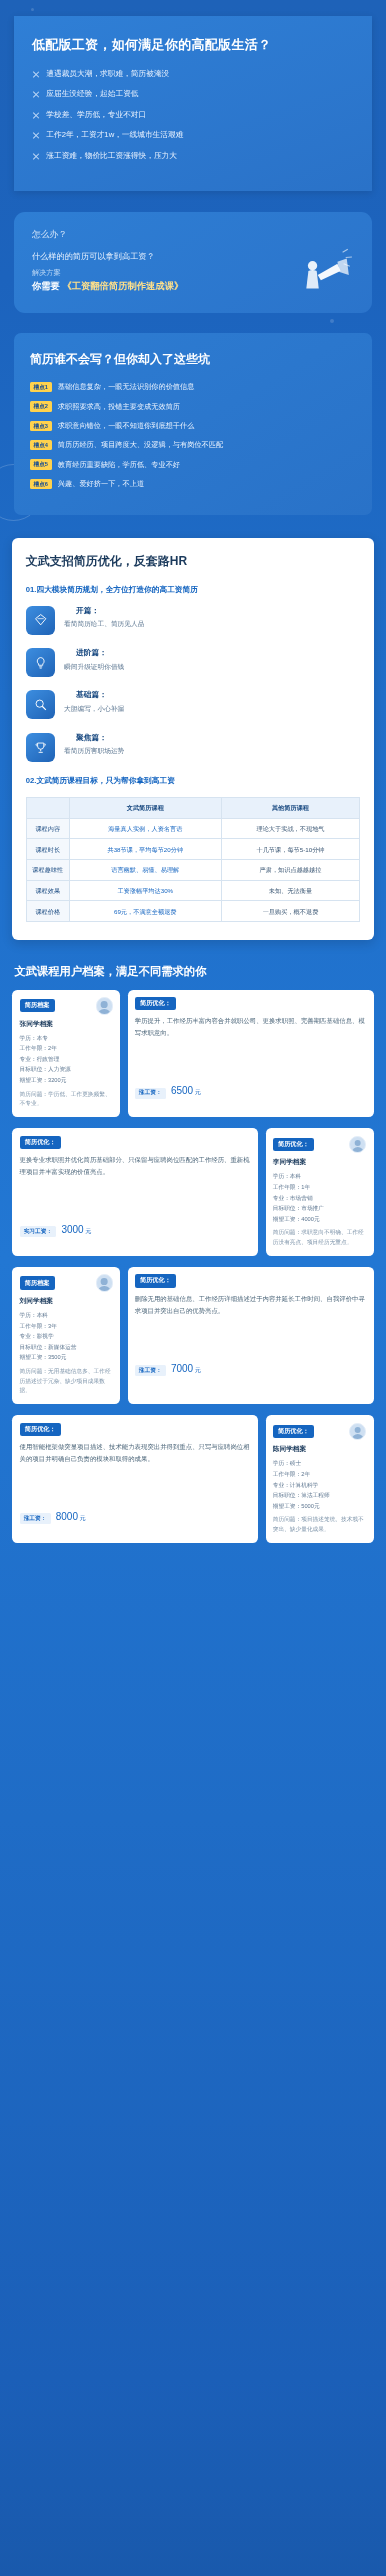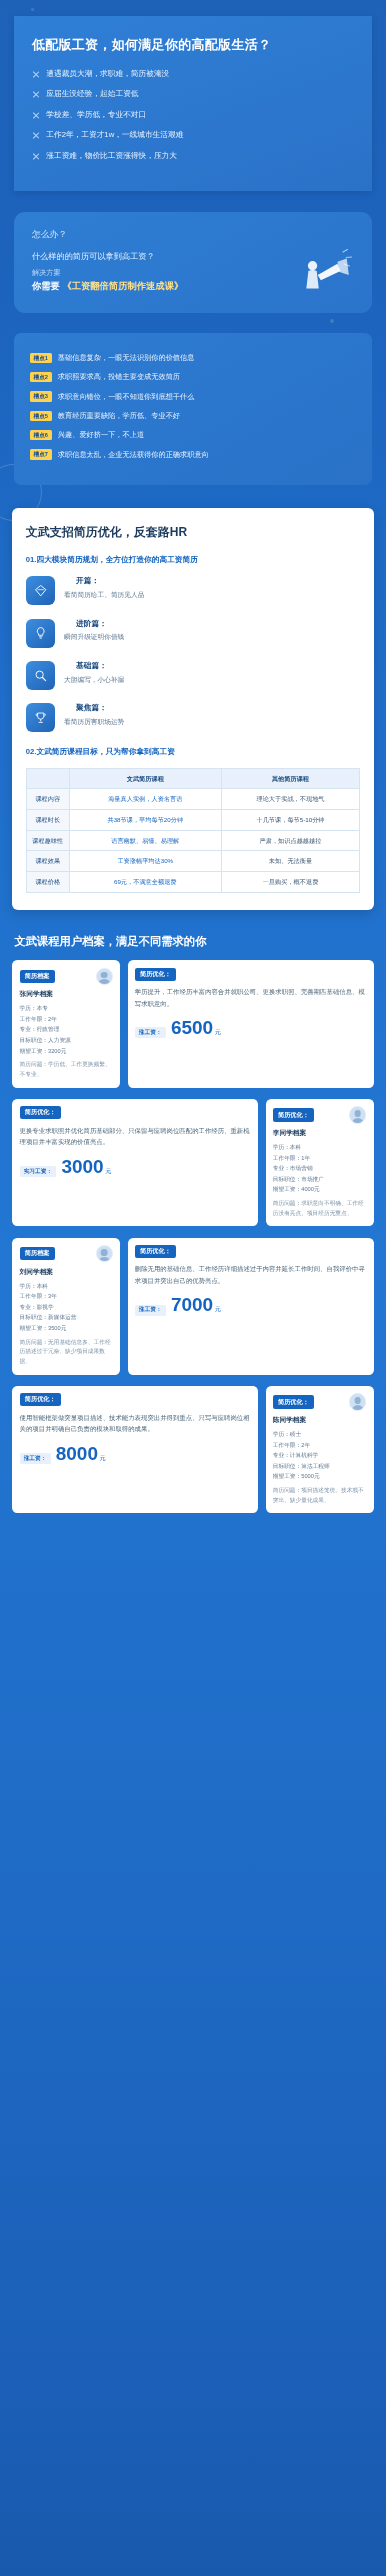--- a/index.html
+++ b/index.html
@@ -245,21 +245,21 @@
   }
   .salary .lab {
     background: #e8f1fb;
     color: #1565c0;
     font-size: 5.7px;
     padding: 1.5px 4.1px;
     border-radius: 1.5px;
     margin-right: 5.2px;
     font-weight: bold;
   }
-  .salary .val { font-size: 19px; font-weight: bold; color: #1565c0; }
+  .salary .val { font-size: 10px; font-weight: normal; color: #1565c0; margin-top: 39px; }
   .salary .unit { font-size: 6.2px; color: #1565c0; margin-left: 1.5px; }
 </style>
 </head>
 <body>
 
 <div class="page">
 
   <div class="deco-dot" style="left:31px;top:8.2px;width:3.1px;height:3.1px;"></div>
   <div class="deco-dot" style="left:330px;top:319px;width:4.1px;height:4.1px;"></div>
   <div class="deco-ring" style="left:330px;top:41px;width:36px;height:36px;"></div>
@@ -301,44 +301,45 @@
     <svg class="megaphone" viewBox="0 0 110 100">
       <circle cx="30" cy="38" r="9" fill="rgba(255,255,255,.9)"></circle>
       <path d="M22 48 q8 -4 16 0 l4 34 h-24 z" fill="rgba(255,255,255,.85)"></path>
       <path d="M40 56 L78 34 L84 48 L46 66 Z" fill="rgba(255,255,255,.95)"></path>
       <path d="M78 30 L96 24 L100 56 L82 50 Z" fill="rgba(255,255,255,.7)"></path>
       <path d="M88 12 l10 -6 M94 22 l12 -1 M90 34 l12 5" stroke="rgba(255,255,255,.6)" stroke-width="2" fill="none"></path>
     </svg>
   </section>
 
   <section class="sec3">
+    <h2>简历谁不会写？但你却入了这些坑</h2>
 
     <div class="pitfall">
       <span class="tag">槽点1</span>
       <span class="txt">基础信息复杂，一眼无法识别你的价值信息</span>
     </div>
     <div class="pitfall">
       <span class="tag">槽点2</span>
       <span class="txt">求职照要求高，投错主要变成无效简历</span>
     </div>
     <div class="pitfall">
       <span class="tag">槽点3</span>
       <span class="txt">求职意向错位，一眼不知道你到底想干什么</span>
     </div>
     <div class="pitfall">
+      <span class="tag">槽点4</span>
+      <span class="txt">简历历经历、项目跨度大、没逻辑，与有岗位不匹配</span>
+    </div>
+    <div class="pitfall">
       <span class="tag">槽点5</span>
       <span class="txt">教育经历重要缺陷，学历低、专业不好</span>
     </div>
     <div class="pitfall">
       <span class="tag">槽点6</span>
       <span class="txt">兴趣、爱好挤一下，不上道</span>
-    </div>
-    <div class="pitfall">
-      <span class="tag">槽点7</span>
-      <span class="txt">求职信息太乱，企业无法获得你的正确求职意向</span>
     </div>
   </section>
 
   <section class="card-white">
     <h2>文武支招简历优化，反套路HR</h2>
     <div class="sub-head">01.四大模块简历规划，全方位打造你的高工资简历</div>
 
     <div class="feature">
       <div class="fico">
         <svg width="13.4" height="13.4" viewBox="0 0 26 26">

